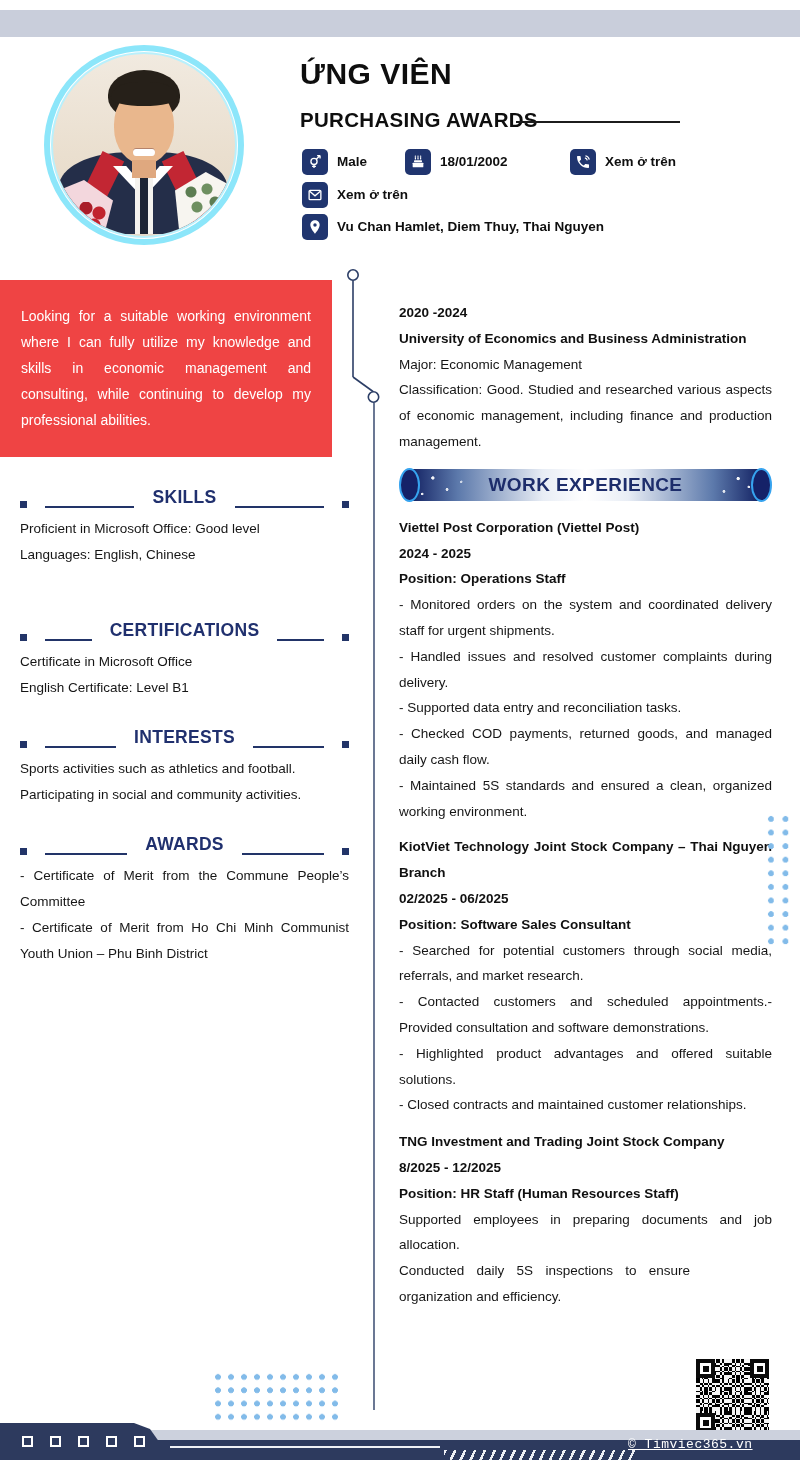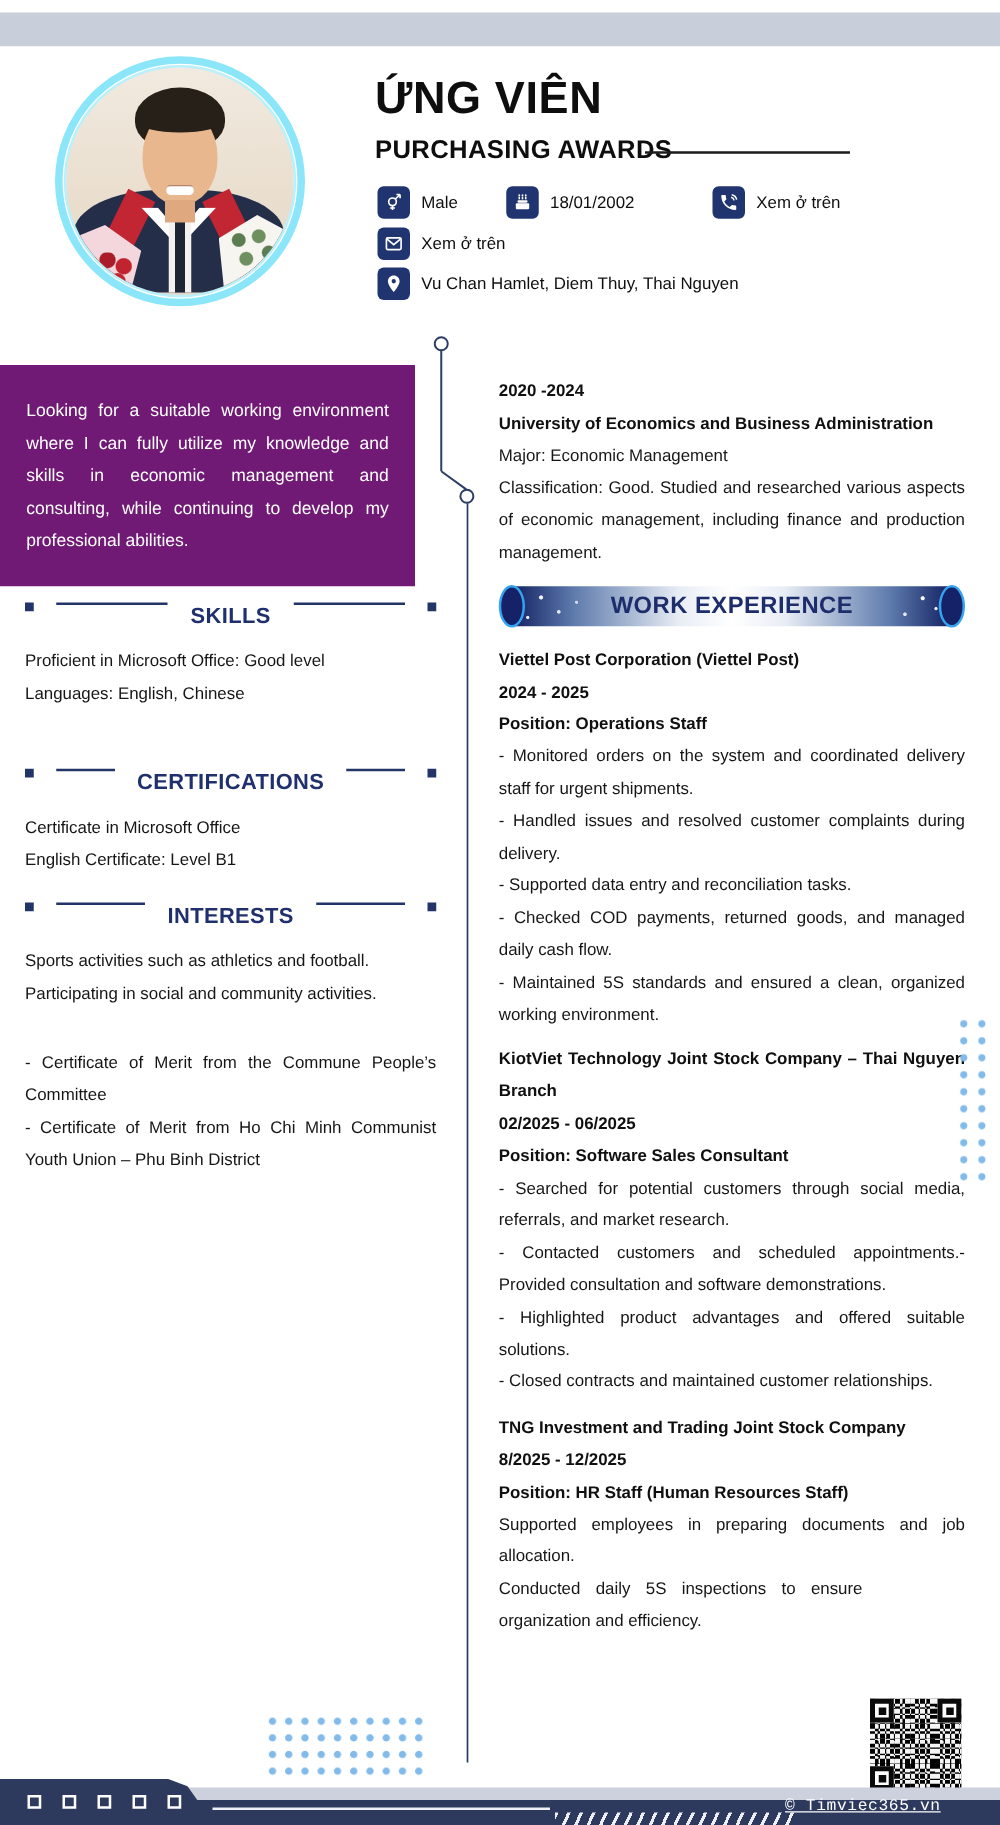--- a/index.html
+++ b/index.html
@@ -37,45 +37,45 @@
       radial-gradient(circle at 31px 23px,#c1242e 6px,transparent 7px);}
   .p-bq2{left:122px;top:118px;width:56px;height:62px;background:#f7f5f0;
          clip-path:polygon(0 30%,55% 0,100% 22%,92% 100%,8% 100%);}
   .p-leaves{left:128px;top:128px;width:44px;height:40px;background:
       radial-gradient(circle at 10px 10px,#5c7d52 5px,transparent 6px),
       radial-gradient(circle at 26px 7px,#6e8f60 5px,transparent 6px),
       radial-gradient(circle at 34px 20px,#5c7d52 5px,transparent 6px),
       radial-gradient(circle at 16px 25px,#6e8f60 5px,transparent 6px);}
 
   
-  .name{position:absolute;left:300px;top:57px;font-size:36px;font-weight:700;color:#0e0e0e;letter-spacing:.5px;}
+  .name{position:absolute;left:300px;top:57px;font-size:30px;font-weight:700;color:#0e0e0e;letter-spacing:.5px;}
   .subtitle{position:absolute;left:300px;top:108px;font-size:20.5px;font-weight:700;color:#0e0e0e;letter-spacing:.3px;}
   .subtitle-rule{position:absolute;left:516px;top:121px;width:164px;height:2px;background:#1c1c1c;}
 
-  .info{position:absolute;display:flex;align-items:center;gap:9px;font-size:13.5px;color:#0f0f0f;height:27px;}
+  .info{position:absolute;display:flex;align-items:center;gap:9px;font-size:13.5px;color:#0f0f0f;height:27px;font-weight:bold;}
   .icon{width:26px;height:26px;border-radius:5px;background:#20356f;display:flex;align-items:center;
         justify-content:center;flex:0 0 auto;}
   .icon svg{width:16px;height:16px;display:block;}
   #info-gender{left:302px;top:148px;}
   #info-dob{left:405px;top:148px;}
   #info-phone{left:570px;top:148px;}
   #info-email{left:302px;top:181px;}
   #info-address{left:302px;top:213px;justify-content:space-between;}
 
   
-  .objective{position:absolute;left:0;top:292px;width:332px;height:177px;background:#701a75;color:#fff;
+  .objective{position:absolute;left:0;top:280px;width:332px;height:177px;background:#ef4444;color:#fff;
              font-size:14px;line-height:25.9px;text-align:justify;padding:24px 21px;box-sizing:border-box;}
 
   
   .timeline{position:absolute;left:340px;top:260px;}
 
   
   .lsec{position:absolute;left:20px;width:329px;}
   #sec-skills{top:482px;} #sec-cert{top:615px;} #sec-interests{top:722px;} #sec-awards{top:829px;}
-  .lhead{display:flex;align-items:flex-start;gap:18px;height:26px;color:#20306e;font-weight:700;
+  .lhead{display:flex;align-items:flex-end;gap:18px;height:26px;color:#20306e;font-weight:700;
          font-size:17.5px;letter-spacing:.3px;}
   .lhead .rule{flex:1;height:2px;background:#223468;}
   .lhead .sq{width:7px;height:7px;background:#223468;flex:0 0 auto;}
   .litems{margin-top:8px;font-size:13.5px;line-height:26px;color:#161616;}
   .litems .jtext{text-align:justify;}
 
   
   .rcol{position:absolute;left:399px;top:281px;width:373px;font-size:13.5px;line-height:25.8px;color:#161616;}
   .banner{position:relative;height:34px;}
   .banner .bar{position:absolute;left:9px;right:9px;top:1px;bottom:1px;border-radius:3px;
@@ -264,20 +264,27 @@
       <span class="rule"></span>
         <span class="sq"></span>
     </div>
     <div class="litems">
       <div>Sports activities such as athletics and football.</div>
       <div>Participating in social and community activities.</div>
     </div>
   </div>
 
   <div class="lsec" id="sec-awards">
+    <div class="lhead">
+      <span class="sq"></span>
+        <span class="rule"></span>
+      <span>AWARDS</span>
+      <span class="rule"></span>
+        <span class="sq"></span>
+    </div>
     <div class="litems">
       <div class="jtext">- Certificate of Merit from the Commune People’s Committee</div>
       <div class="jtext">- Certificate of Merit from Ho Chi Minh Communist Youth Union – Phu Binh District</div>
     </div>
   </div>
 
   <div class="rcol">
 
 
     <div class="edu">

